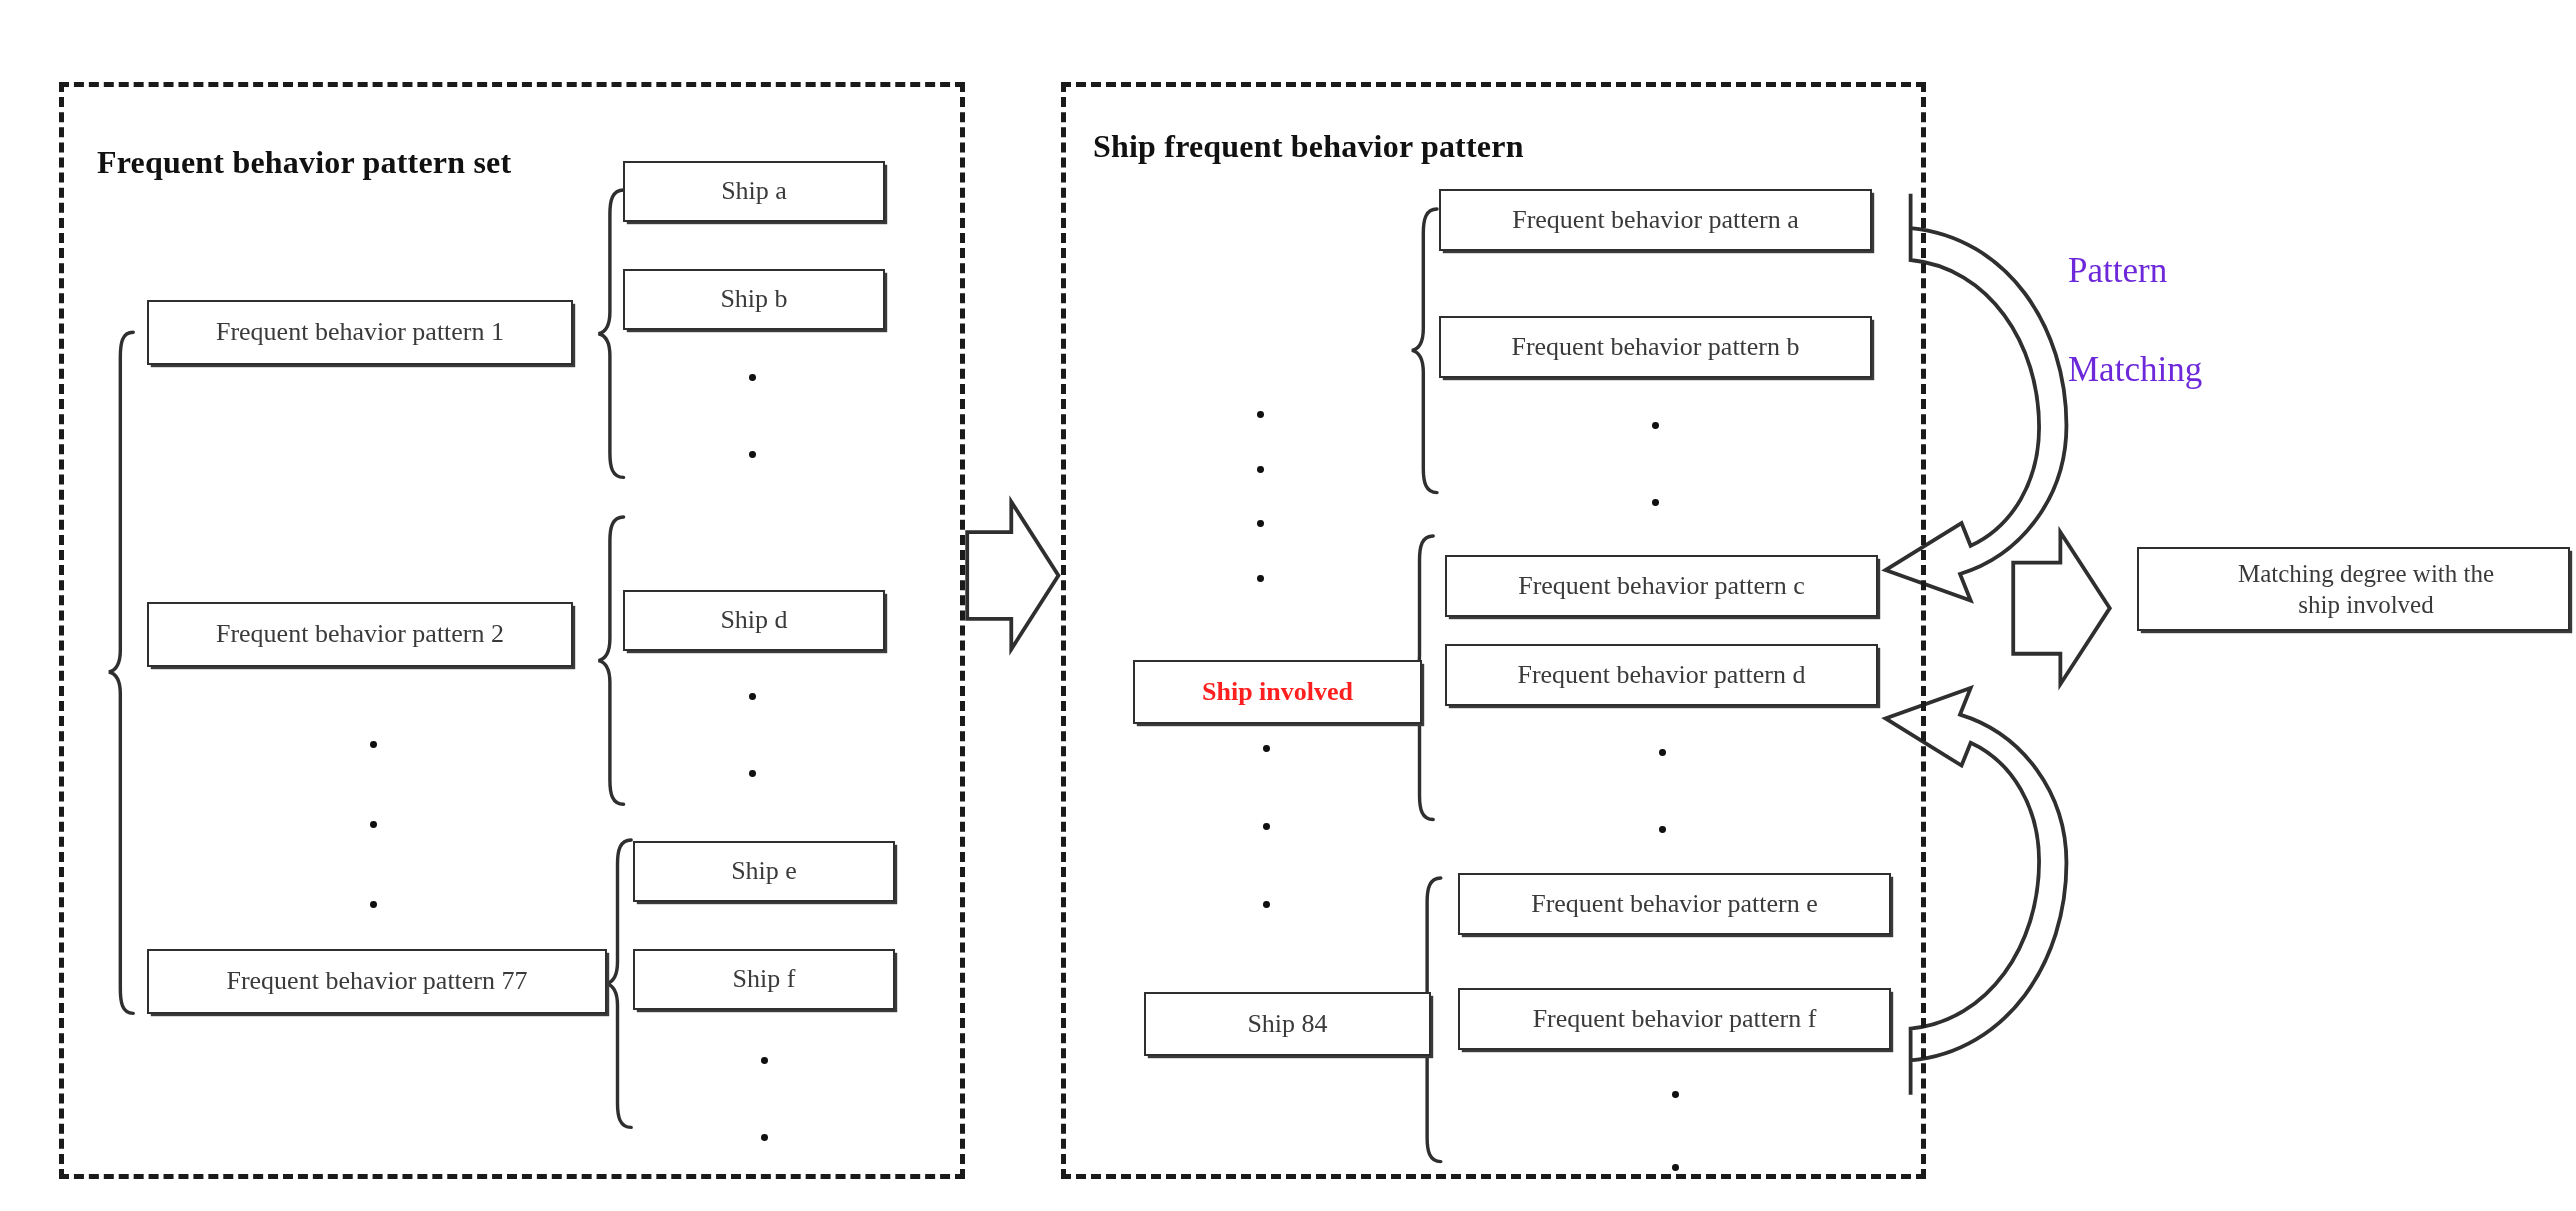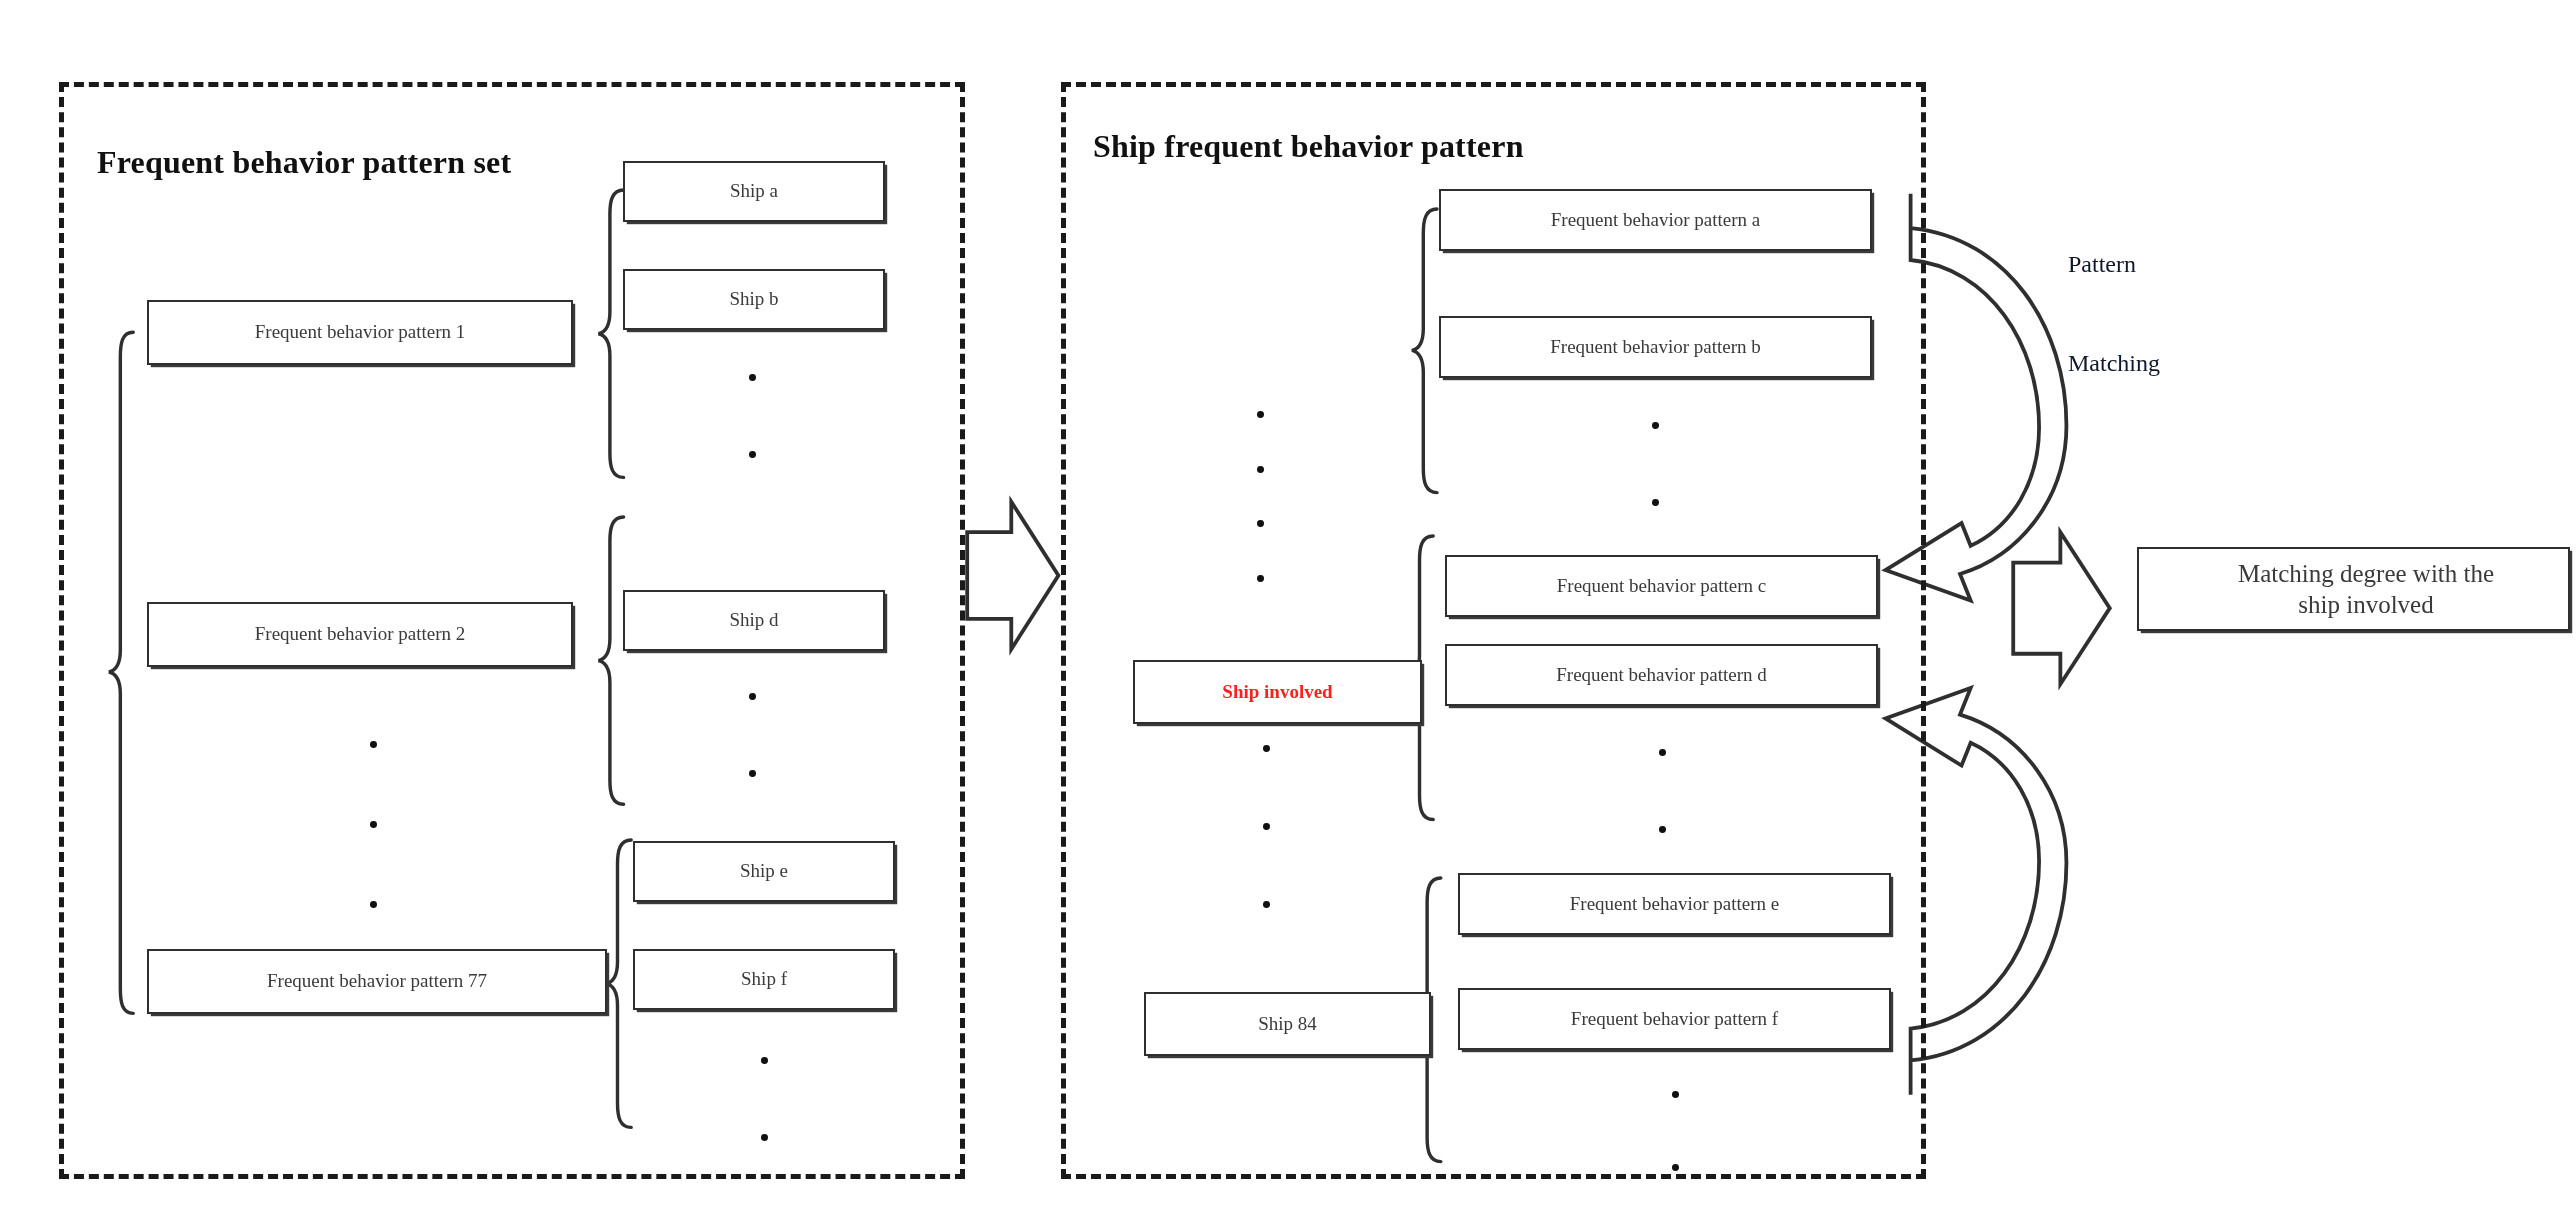--- a/index.html
+++ b/index.html
@@ -10,37 +10,37 @@
   
   .panel{position:absolute;border:5.3px dashed #1a1a1a;background:transparent;}
   .panel-title{position:absolute;font-weight:bold;color:#111;
                font-size:32px;letter-spacing:0.2px;white-space:nowrap;}
 
   
   .node{position:absolute;box-sizing:border-box;background:#fff;
         border:2.3px solid #2f2f2f;
         box-shadow:3px 3px 0 -0.8px #3a3a3a;
         display:flex;align-items:center;justify-content:center;
-        text-align:center;color:#3a3a3a;font-size:19px;line-height:1.18;
+        text-align:center;color:#3a3a3a;font-size:26px;line-height:1.18;
         padding:1.5px 6px;}
   .node.red{color:#ff1f1f;font-weight:bold;}
   .node.two-line{line-height:1.25;font-size:25px;padding-left:31px;}
 
   
   .vdots{position:absolute;display:flex;flex-direction:column;
          align-items:center;justify-content:space-between;}
   .vdots i{display:block;width:6.8px;height:6.8px;border-radius:50%;
            background:#111;}
 
   
   #vec{position:absolute;left:0;top:0;width:2576px;height:1211px;
        pointer-events:none;}
 
   
-  .side-label{position:absolute;font-size:24px;color:#0f172a;white-space:nowrap;}
+  .side-label{position:absolute;font-size:35px;color:#6d28d9;white-space:nowrap;}
 </style>
 </head>
 <body>
 
 <div id="stage">
 
   <svg id="vec" viewBox="0 0 3388 1593">
     <defs>
       <style>
         .stroke{fill:none;stroke:#2f2f2f;stroke-width:4.5;stroke-linecap:round;}

